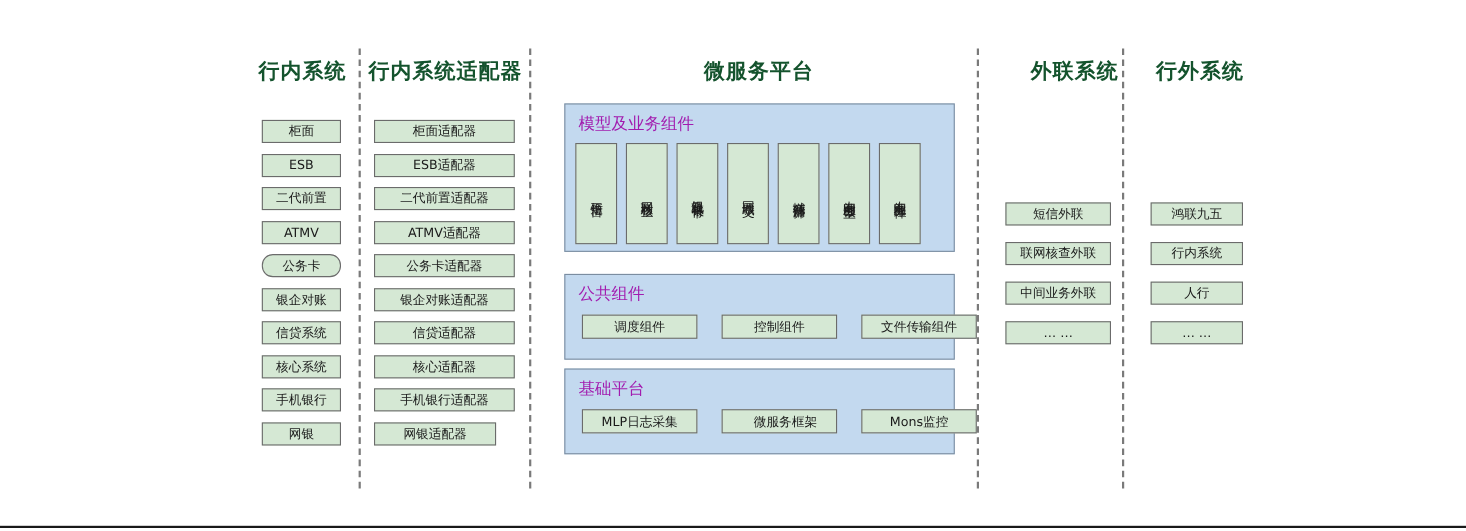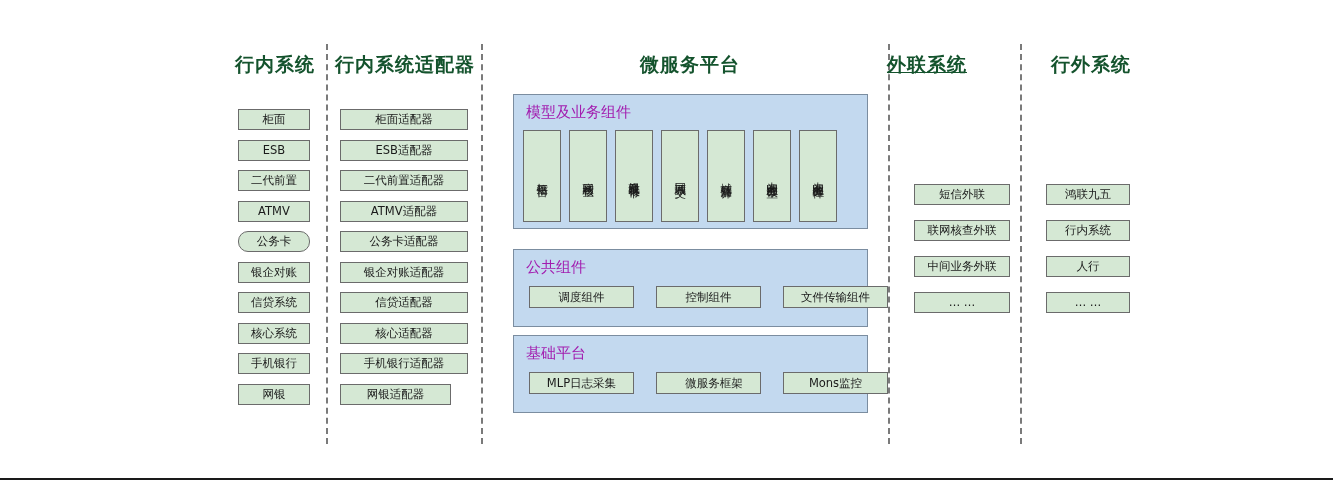--- a/index.html
+++ b/index.html
@@ -118,21 +118,21 @@
     <div class="node" style="left: 340px; top: 109px; width: 128px; height: 21px;">柜面适配器</div>
     <div class="node" style="left: 340px; top: 139.5px; width: 128px; height: 21px;">ESB适配器</div>
     <div class="node" style="left: 340px; top: 170px; width: 128px; height: 21px;">二代前置适配器</div>
     <div class="node" style="left: 340px; top: 200.5px; width: 128px; height: 21px;">ATMV适配器</div>
     <div class="node" style="left: 340px; top: 231px; width: 128px; height: 21px;">公务卡适配器</div>
     <div class="node" style="left: 340px; top: 292px; width: 128px; height: 21px;">信贷适配器</div>
     <div class="node" style="left: 340px; top: 261.5px; width: 128px; height: 21px;">银企对账适配器</div>
     <div class="node" style="left: 340px; top: 353px; width: 128px; height: 21px;">手机银行适配器</div>
     <div class="node" style="left: 340px; top: 322.5px; width: 128px; height: 21px;">核心适配器</div>
     <div class="node" style="left: 340px; top: 383.5px; width: 111px; height: 21px;">网银适配器</div>
-    <div class="col-title" style="left: 852px; top: 52px; width: 150px; text-decoration: underline;">外联系统</div>
+    <div class="col-title" style="left: 902px; top: 52px; width: 150px;">外联系统</div>
     <div class="node" style="left: 914px; top: 184px; width: 96px; height: 21px;">短信外联</div>
     <div class="node" style="left: 914px; top: 220px; width: 96px; height: 21px;">联网核查外联</div>
     <div class="node" style="left: 914px; top: 256px; width: 96px; height: 21px;">中间业务外联</div>
     <div class="node" style="left: 914px; top: 292px; width: 96px; height: 21px;">… …</div>
     <div class="col-title" style="left: 1016px; top: 52px; width: 150px;">行外系统</div>
     <div class="node" style="left: 1046px; top: 184px; width: 84px; height: 21px;">鸿联九五</div>
     <div class="node" style="left: 1046px; top: 220px; width: 84px; height: 21px;">行内系统</div>
     <div class="node" style="left: 1046px; top: 256px; width: 84px; height: 21px;">人行</div>
     <div class="node" style="left: 1046px; top: 292px; width: 84px; height: 21px;">… …</div>
     <div class="col-title" style="left: 615px; top: 52px; width: 150px;">微服务平台</div>

